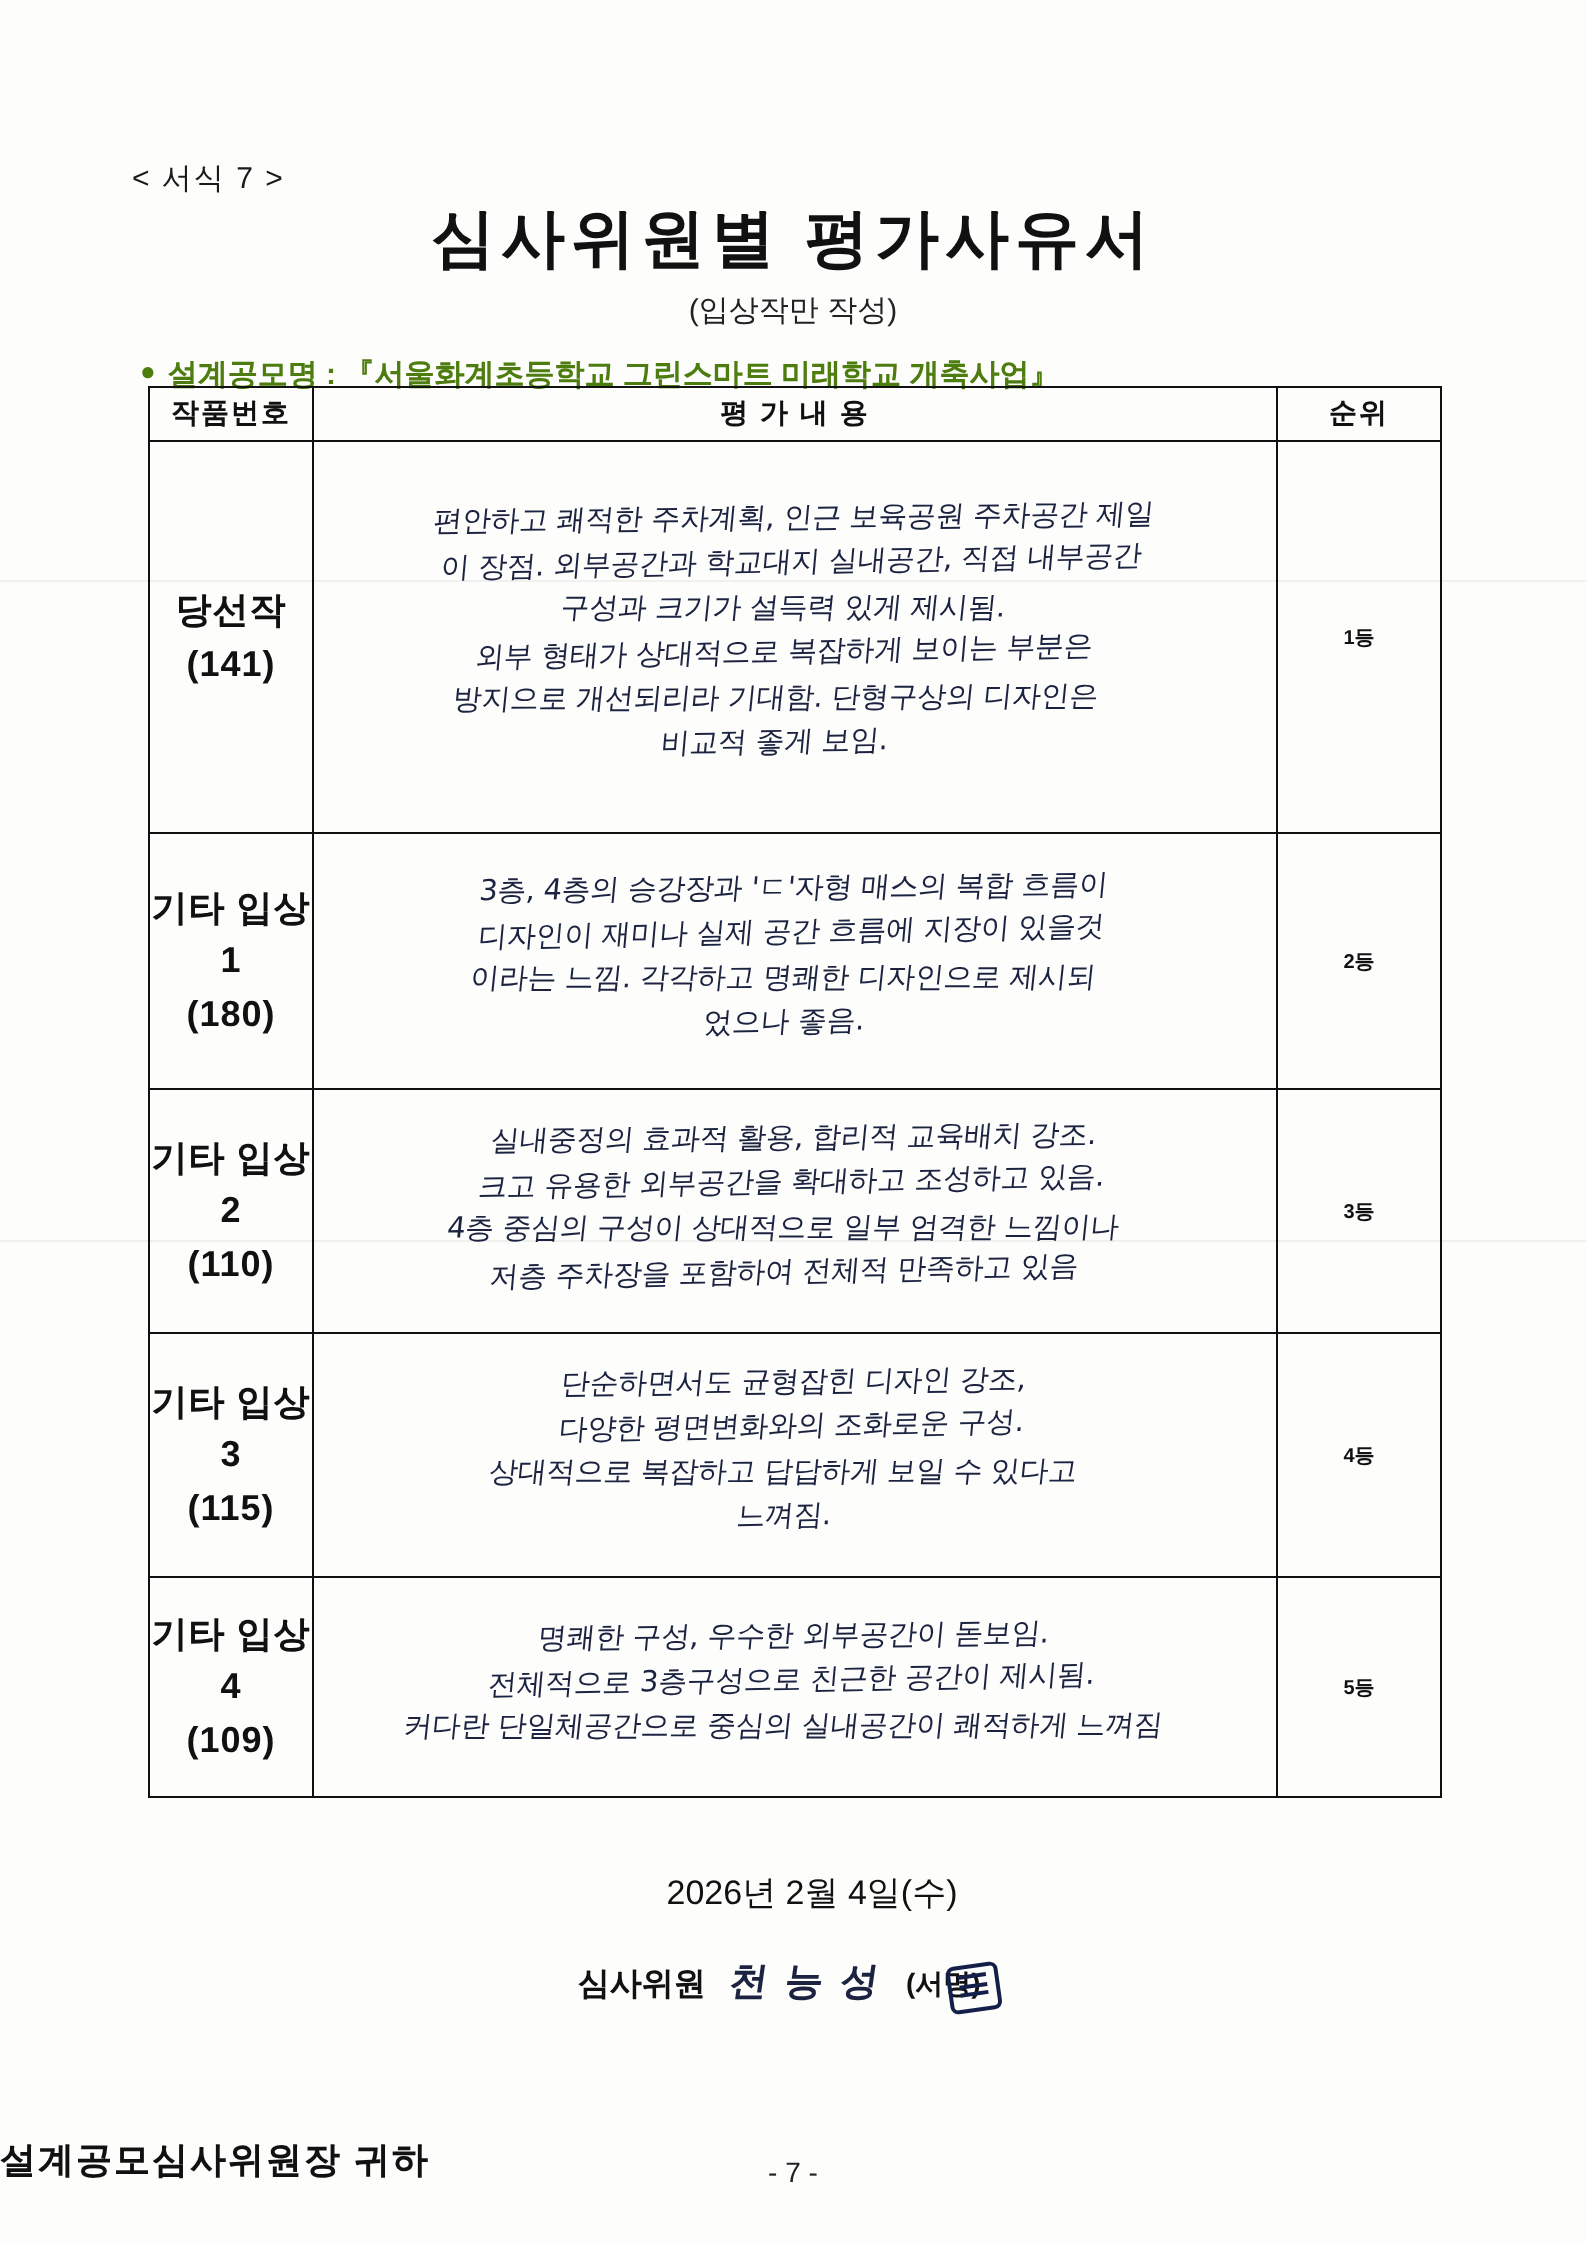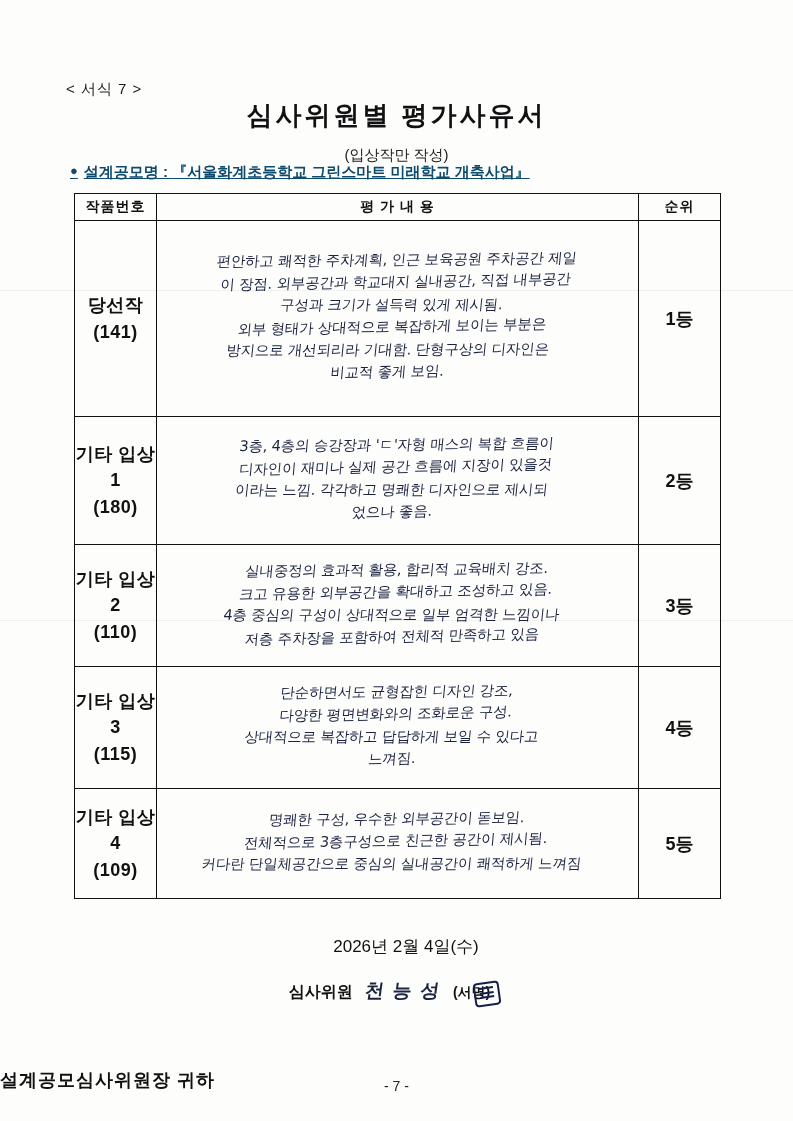--- a/index.html
+++ b/index.html
@@ -37,47 +37,46 @@
     font-family: "Liberation Sans", sans-serif;
     letter-spacing: 1px;
     color: #1a1a1a;
   }
   .doc-title {
     position: absolute;
     left: 0;
     right: 0;
     top: 98px;
     text-align: center;
-    font-size: 26px;
+    font-size: 32px;
     font-weight: bold;
     letter-spacing: 3px;
     font-family: "Liberation Sans", sans-serif;
     color: #111;
   }
   .doc-subtitle {
     position: absolute;
     left: 0;
     right: 0;
     top: 133px;
     text-align: center;
     font-size: 15px;
     font-family: "Liberation Sans", sans-serif;
     color: #222;
     margin-top: 13px;
   }
   .project-line {
     position: absolute;
     left: 70px;
-    top: 163px;
+    top: 178px;
     font-size: 15px;
     font-weight: bold;
     font-family: "Liberation Sans", sans-serif;
-    color: #0c4a6e;
+    color: #4d7c0f;
     white-space: nowrap;
-    text-decoration: underline;
   }
   .project-line .bullet {
     font-size: 13px;
     vertical-align: 2px;
     margin-right: 6px;
   }
   table.eval {
     position: absolute;
     left: 74px;
     top: 193px;
@@ -102,21 +101,21 @@
   .col-content { width: 482px; }
   .col-rank { width: 82px; }
   td.no-cell {
     font-size: 18px;
     font-weight: bold;
     font-family: "Liberation Sans", sans-serif;
     line-height: 1.45;
     letter-spacing: 0.5px;
   }
   td.rank-cell {
-    font-size: 18px;
+    font-size: 10px;
     font-weight: bold;
     font-family: "Liberation Sans", sans-serif;
   }
   td.content-cell {
     text-align: left;
     padding: 6px 8px 6px 12px;
     position: relative;
   }
   .hand {
     font-family: "DejaVu Sans", sans-serif;

